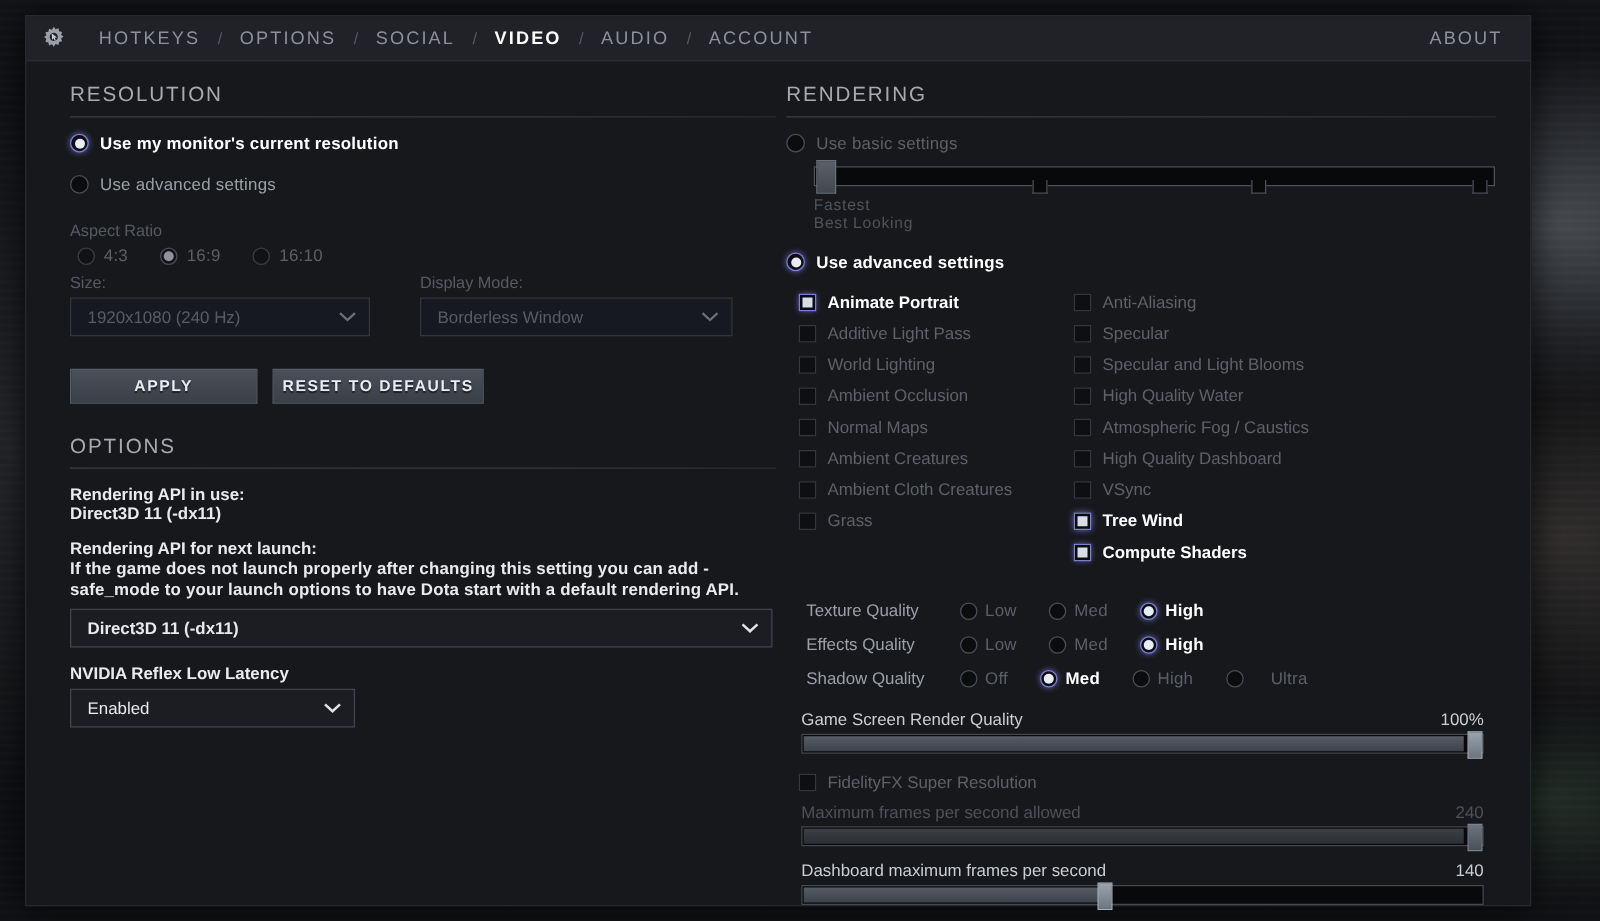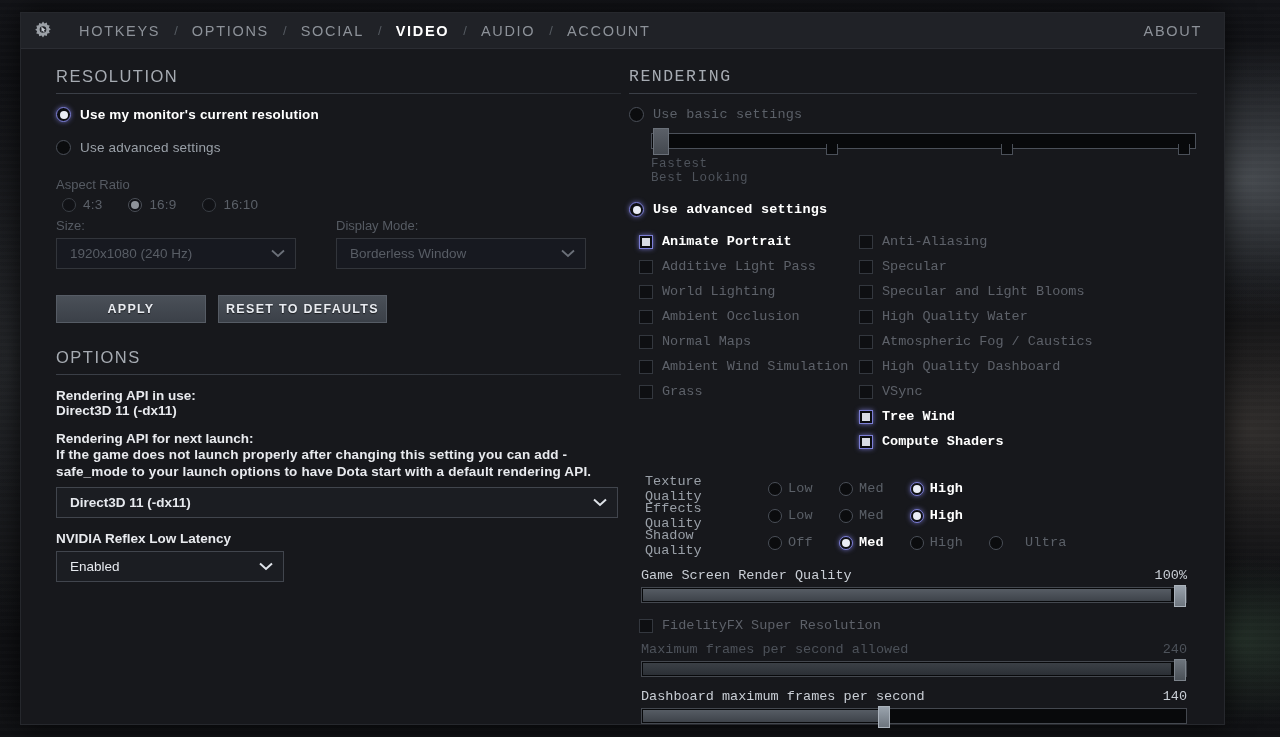--- a/index.html
+++ b/index.html
@@ -51,21 +51,21 @@
   .tab.active { color: #ffffff; font-weight: bold; }
   .sep { color: #565b62; font-size: 13px; }
   .about {
     font-size: 14.5px; letter-spacing: 1.7px; color: #8d9299;
     padding-right: 22px; cursor: pointer;
   }
 
   
   #cols { display: flex; height: 676px; }
   #left { width: 600px; padding: 18px 0 0 35px; position: relative; }
-  #right { flex: 1; padding: 18px 22px 0 8px; position: relative; font-family: Liberation Mono, monospace; }
+  #right { flex: 1; padding: 18px 22px 0 8px; position: relative; }
 
   .sec-title {
     font-size: 16.5px; letter-spacing: 1.5px; color: #a6abb2;
     padding-bottom: 7px; margin-bottom: 0;
   }
   .sec-rule {
     height: 1px; width: 565px;
     background: linear-gradient(90deg,#3b3f47 0%,#34383f 65%,#292c32 100%);
     margin-bottom: 13px;
   }
@@ -350,21 +350,25 @@
           <div class="cb-row">
             <span class="cbox dim"></span>
             <span class="cb-label off">Ambient Occlusion</span>
           </div>
           <div class="cb-row">
             <span class="cbox dim"></span>
             <span class="cb-label off">Normal Maps</span>
           </div>
           <div class="cb-row">
             <span class="cbox dim"></span>
-            <span class="cb-label off">Ambient Wind Simulation</span>
+            <span class="cb-label off">Ambient Creatures</span>
+          </div>
+          <div class="cb-row">
+            <span class="cbox dim"></span>
+            <span class="cb-label off">Ambient Cloth Creatures</span>
           </div>
           <div class="cb-row">
             <span class="cbox dim"></span>
             <span class="cb-label off">Grass</span>
           </div>
         </div>
 
         <div style="width:250px">
           <div class="cb-row">
             <span class="cbox dim"></span>

